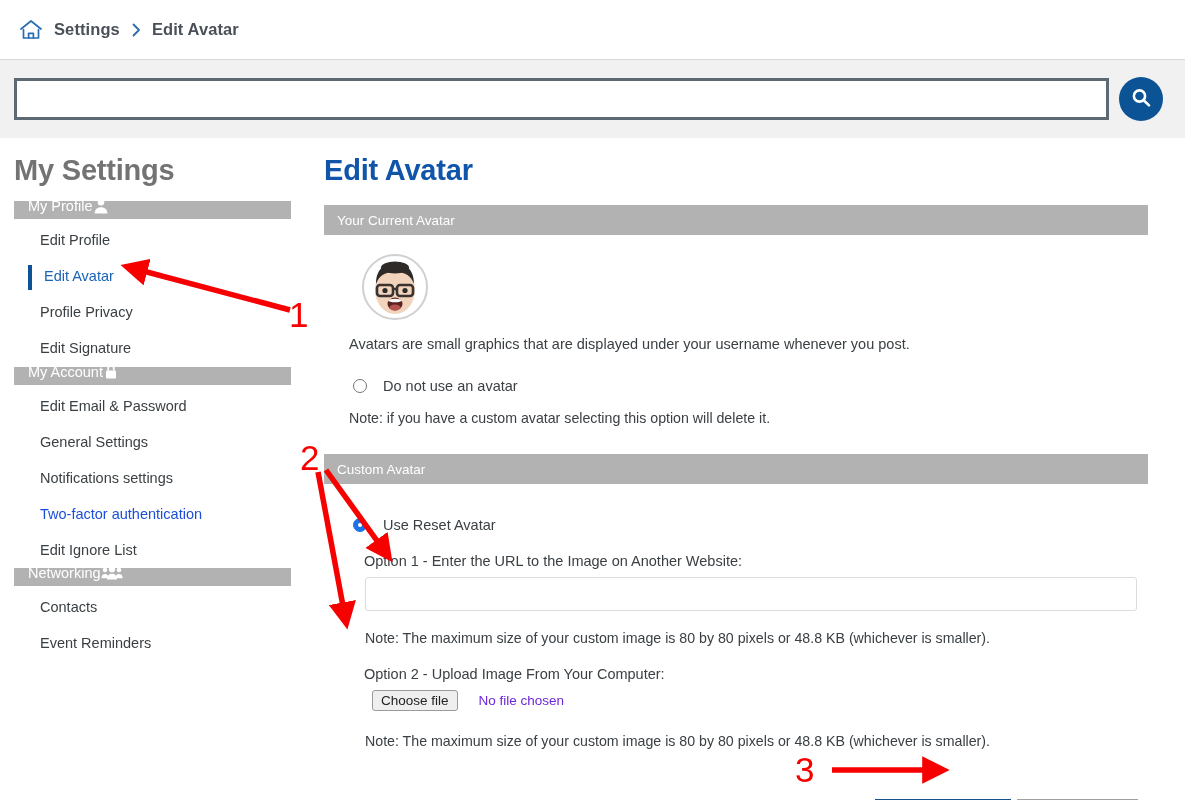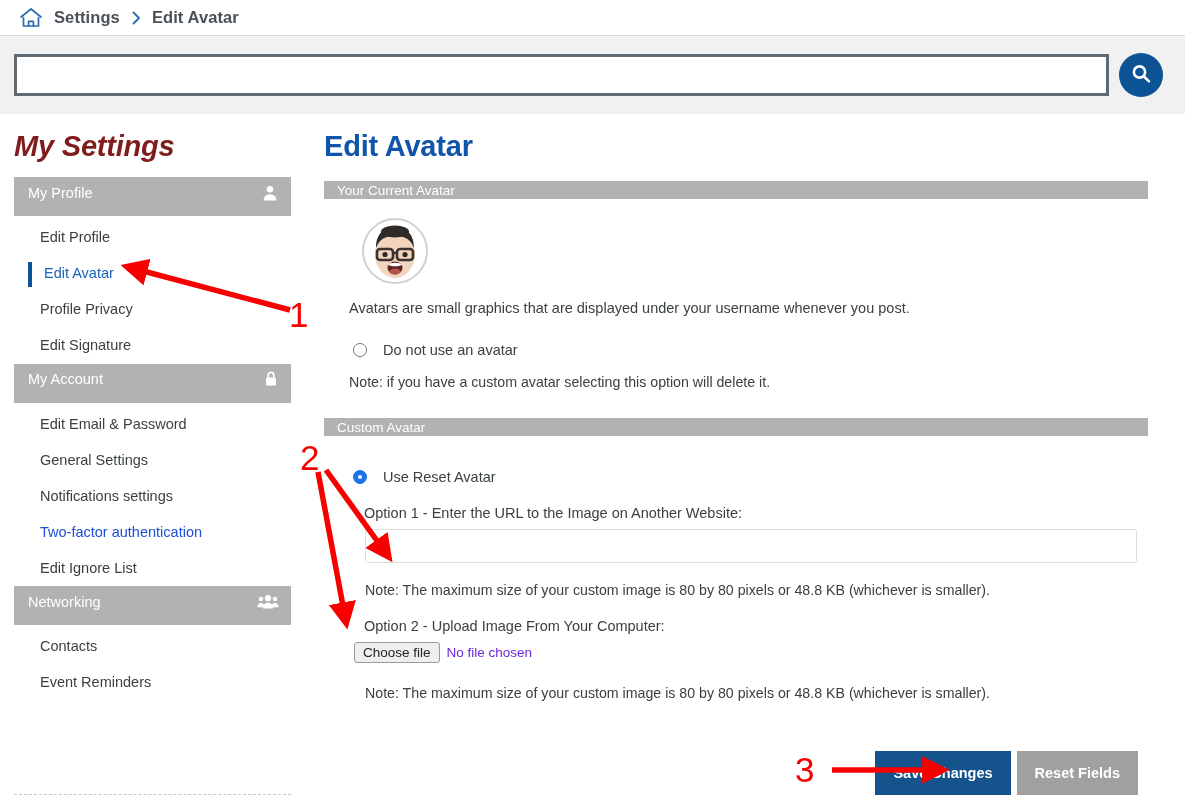--- a/index.html
+++ b/index.html
@@ -8,21 +8,21 @@
     width: 1185px; height: 800px;
     background: #ffffff;
     font-family: "Liberation Sans", sans-serif;
     color: #3b4044;
     overflow: hidden;
     position: relative;
   }
 
   
   .breadcrumb-bar {
-    height: 36px;
+    height: 60px;
     background: #ffffff;
     border-bottom: 1px solid #d8d8d8;
     display: flex;
     align-items: center;
     padding-left: 18px;
     gap: 10px;
   }
   .home-icon { width: 26px; height: 24px; display: block; }
   .bc-text {
     font-size: 16.5px;
@@ -72,32 +72,31 @@
   .sidebar {
     width: 277px;
     margin-left: 14px;
     flex: 0 0 277px;
     border-bottom: 1px dashed #c8c8c8;
     padding-bottom: 8px;
   }
   .side-title {
     font-size: 29px;
     font-weight: bold;
-    color: #7f1d1d;
+    color: #737373;
     margin: 8px 0 14px 0;
     letter-spacing: -.2px;
-    font-style: italic;
   }
   .side-head {
     background: #b2b2b2;
     color: #ffffff;
-    height: 39px;
-    display: flex;
-    align-items: center;
-    justify-content: space-between;
+    height: 18px;
+    display: flex;
+    align-items: center;
+    justify-content: flex-start;
     padding: 0 12px 8px 14px;
     font-size: 14.5px;
     margin-bottom: 4px;
   }
   .side-head .hd-icon { display: flex; align-items: center; }
   .side-link {
     position: relative;
     font-size: 14.5px;
     color: #3b4044;
     padding: 10px 0 10px 26px;
@@ -123,21 +122,21 @@
   .main-title {
     font-size: 29px;
     font-weight: bold;
     color: #1155aa;
     margin: 8px 0 18px 0;
     letter-spacing: -.2px;
   }
   .sec-head {
     background: #b2b2b2;
     color: #ffffff;
-    height: 18px;
+    height: 30px;
     display: flex;
     align-items: center;
     padding-left: 13px;
     font-size: 13.5px;
     width: 824px;
   }
   .sec-body { padding-left: 16px; }
 
   .avatar {
     width: 66px; height: 66px;
@@ -198,22 +197,22 @@
     border-radius: 3px;
     background: #fff;
     font-family: "Liberation Sans", sans-serif;
     font-size: 14px;
     padding: 0 8px;
     outline: none;
   }
   .file-row {
     display: flex;
     align-items: center;
-    gap: 7px;
-    margin: 6px 0 0 14px;
+    gap: 21px;
+    margin: 6px 0 0 32px;
   }
   .file-btn {
     font-family: "Liberation Sans", sans-serif;
     font-size: 13.5px;
     color: #222;
     background: #efefef;
     border: 1px solid #9a9a9a;
     border-radius: 3px;
     padding: 2px 8px;
     cursor: pointer;

